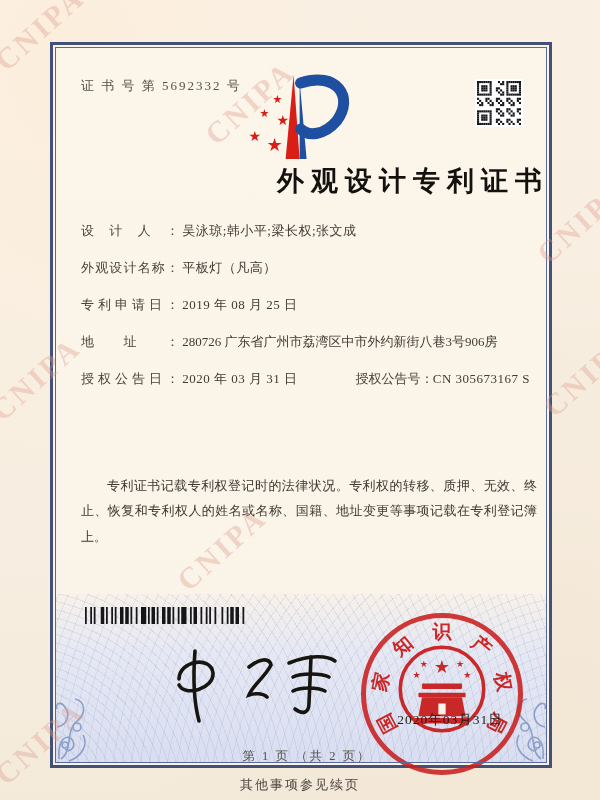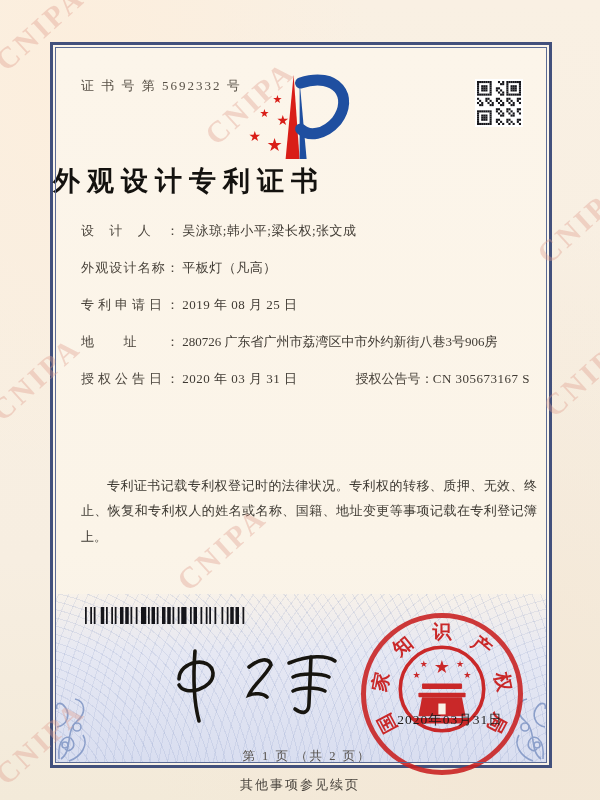--- a/index.html
+++ b/index.html
@@ -32,22 +32,22 @@
     content:"";position:absolute;left:2px;top:2px;right:2px;bottom:2px;
     border:1px solid #5a6a94;pointer-events:none;
   }
   .cert-no{
     position:absolute;left:28px;top:32px;
     font-size:13px;letter-spacing:2px;color:#575046;
   }
   .logo{position:absolute;left:50%;top:26px;transform:translateX(-52%);width:120px;height:92px;}
   .qr{position:absolute;right:26px;top:34px;width:48px;height:48px;background:#fff;padding:2px;box-sizing:border-box;}
   .title{
-    position:absolute;left:0;right:0;top:118px;text-align:left;
-    font-size:27px;font-weight:bold;letter-spacing:7px;color:#14120f;
+    position:absolute;left:0;right:0;top:118px;text-align:right;
+    font-size:27px;font-weight:bold;letter-spacing:7px;color:#14120f;padding-left:44px;
   }
   .fields{position:absolute;left:28px;top:178px;width:460px;font-size:13px;color:#443f38;}
   .frow{margin-bottom:22px;line-height:15px;white-space:nowrap;}
   .flabel{
     display:inline-block;width:98px;
     text-align:justify;text-align-last:justify;
     vertical-align:top;color:#4a443c;
   }
   .fvalue{letter-spacing:.5px;color:#3f3a33;}
   .tworow{display:flex;}

